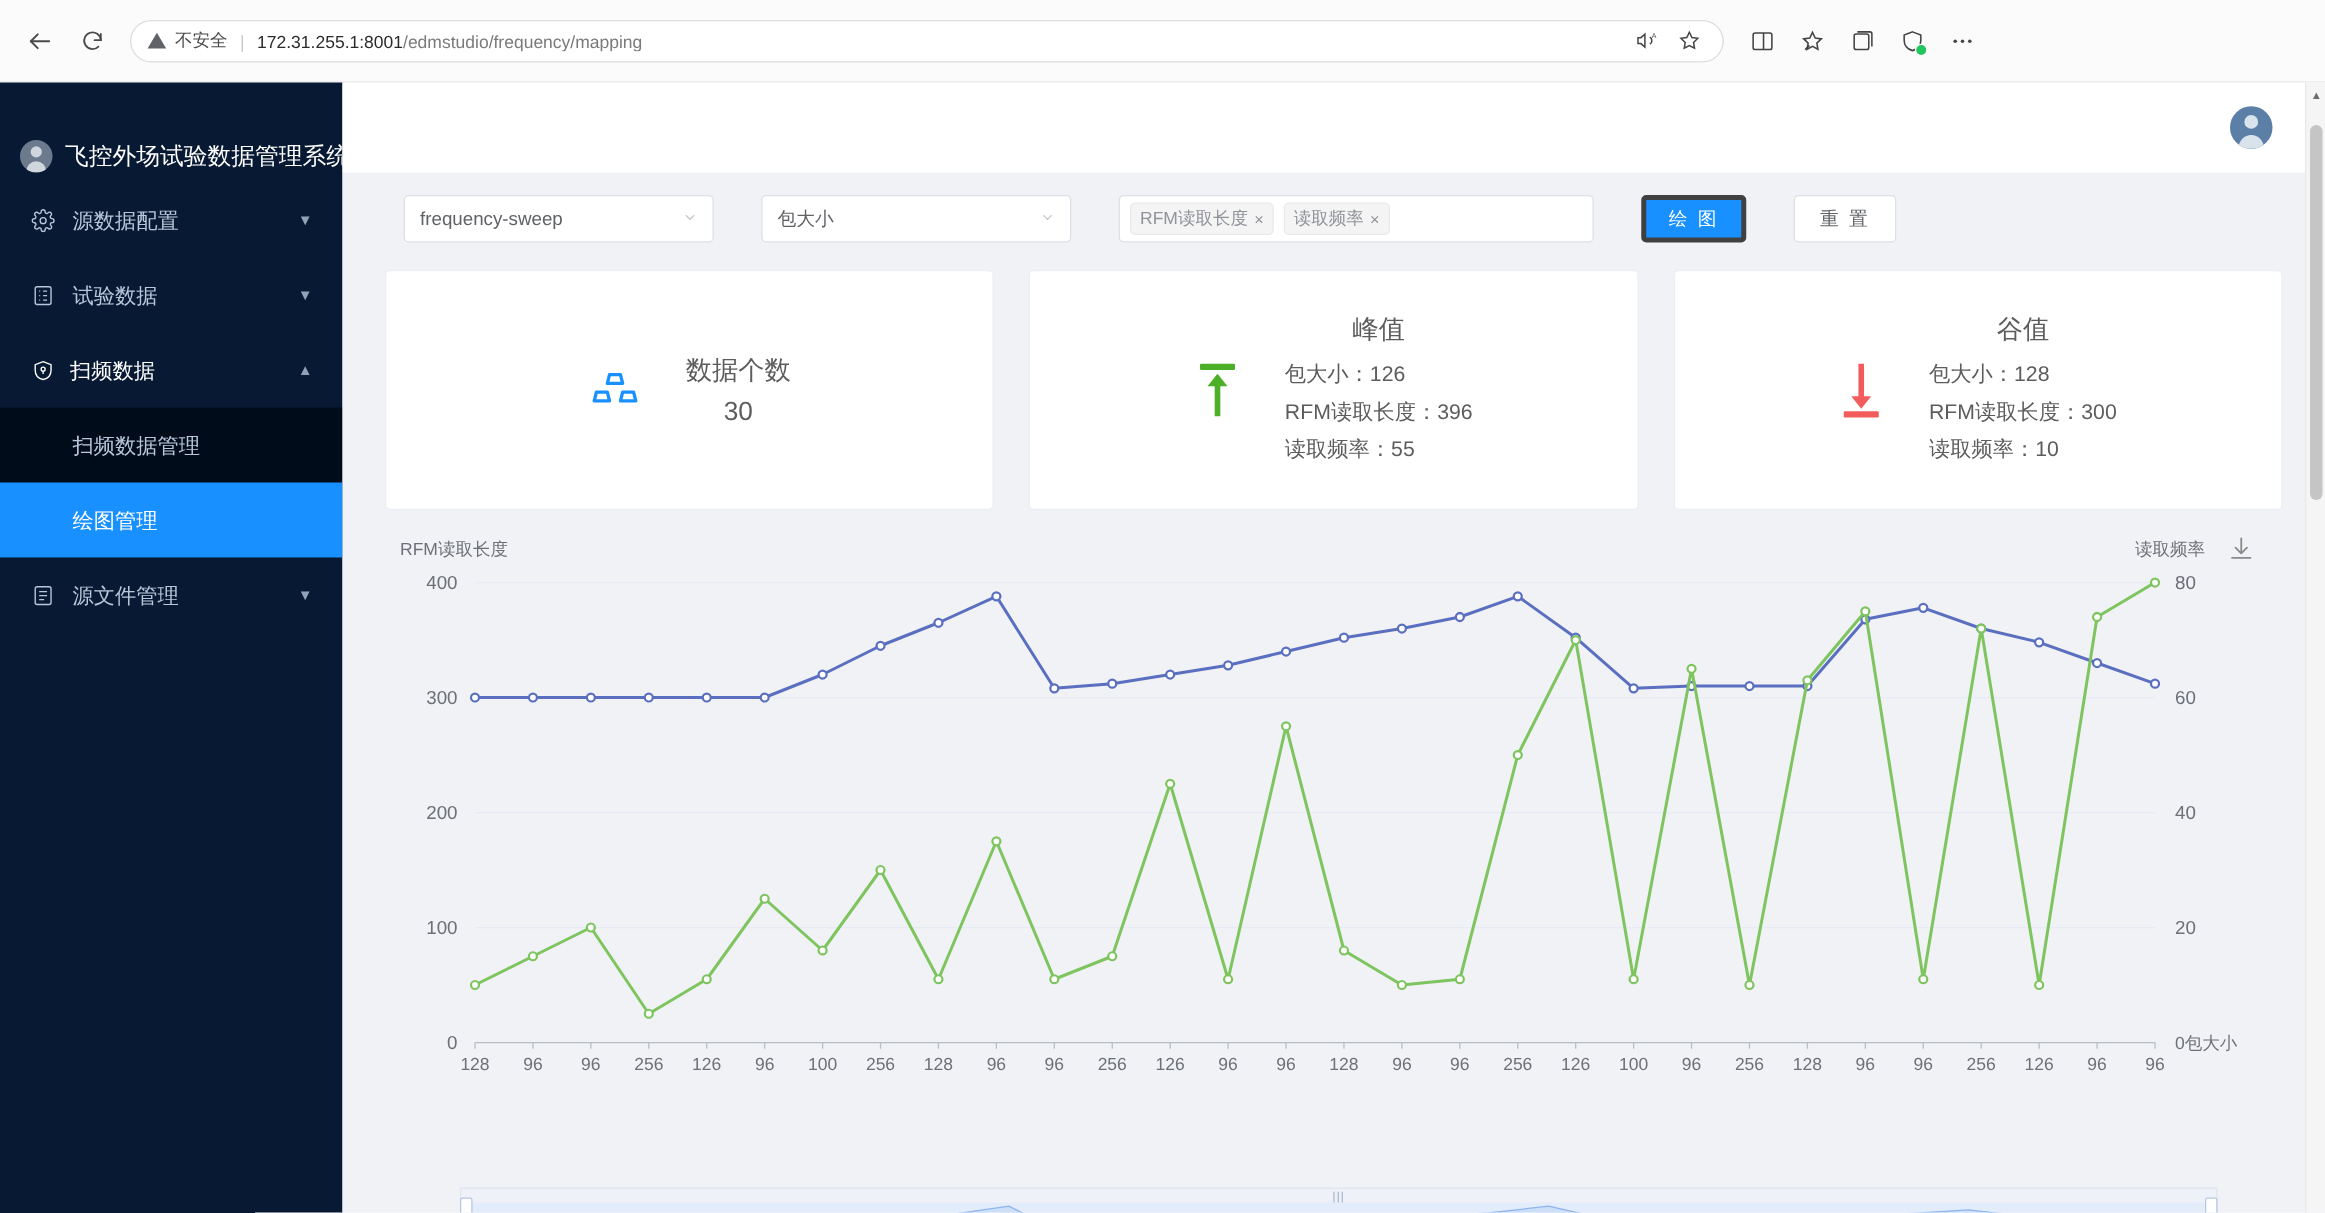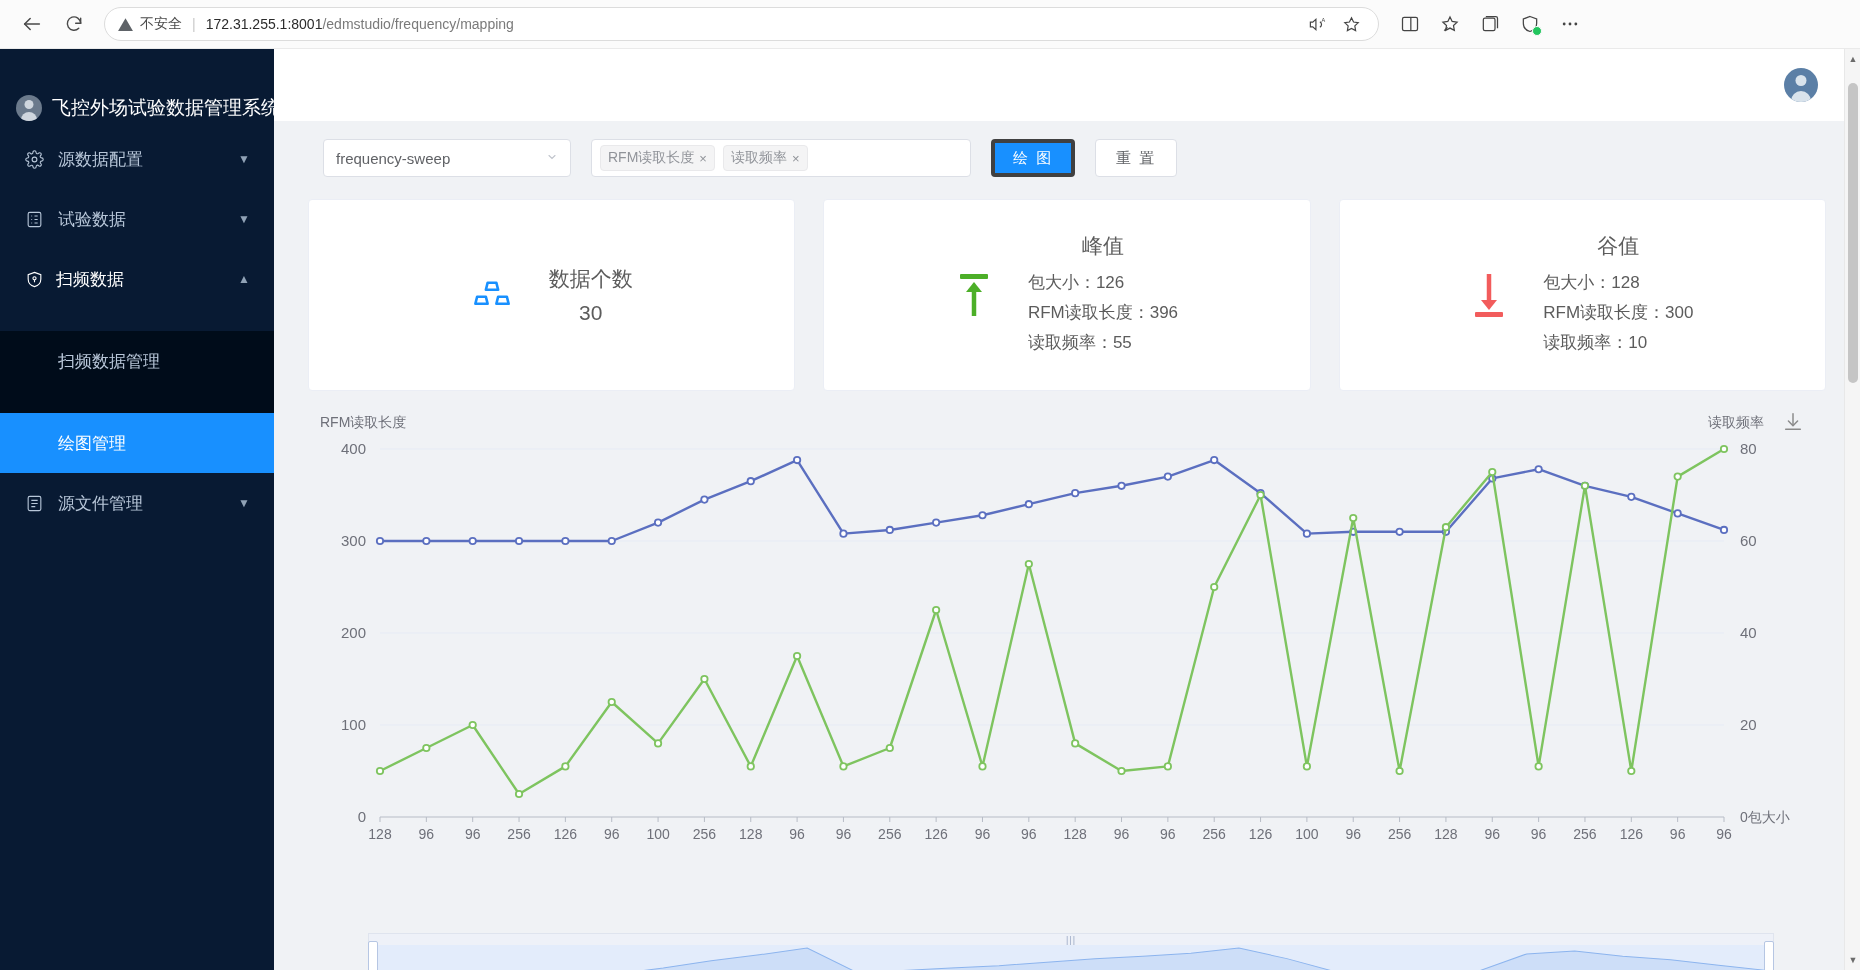--- a/index.html
+++ b/index.html
@@ -6,21 +6,21 @@
   html, body { width: 1860px; height: 970px; overflow: hidden; }
   body {
     font-family: "Liberation Sans", "DejaVu Sans", sans-serif;
     background: #ffffff;
     color: #303133;
     font-size: 14px;
   }
 
   
   .browser-bar {
-    height: 49px;
+    height: 66px;
     background: #fbfbfb;
     display: flex;
     align-items: center;
     padding: 0 14px;
     gap: 6px;
     border-bottom: 1px solid #eaeaea;
   }
   .nav-btn {
     width: 36px; height: 36px;
     display: flex; align-items: center; justify-content: center;
@@ -101,21 +101,20 @@
   .menu-item.expanded { color: #ffffff; gap: 12px; }
   .menu-item.expanded .mi-icon { color: #ffffff; }
   .submenu { background: #000c1a; }
   .sub-item {
     height: 60px;
     display: flex; align-items: center;
     padding-left: 58px;
     font-size: 17px;
     color: #b8c7d9;
     cursor: pointer;
-    margin-top: 22px;
   }
   .sub-item.active { background: #1890ff; color: #ffffff; }
 
   
   .main {
     flex: 1;
     background: #f0f2f5;
     position: relative;
     overflow: hidden;
   }
@@ -129,21 +128,21 @@
   .avatar {
     width: 34px; height: 34px; border-radius: 50%;
     background: #5b7fa6; position: relative; overflow: hidden;
   }
   .avatar::before { content:''; position:absolute; left:50%; top:7px; transform:translateX(-50%); width:11px;height:11px;border-radius:50%;background:#d9e3ec;}
   .avatar::after { content:''; position:absolute; left:50%; bottom:0; transform:translateX(-50%); width:20px;height:11px;border-radius:10px 10px 0 0;background:#d9e3ec;}
 
   .content { padding: 0 34px; }
 
   
-  .filter-row { display: flex; align-items: center; gap: 20px; padding: 18px 0 14px 15px; }
+  .filter-row { display: flex; align-items: center; gap: 38px; padding: 18px 0 14px 15px; }
   .select-box {
     width: 248px; height: 38px;
     background: #fff; border: 1px solid #dcdfe6; border-radius: 4px;
     display: flex; align-items: center; padding: 0 12px;
     color: #606266; font-size: 15px; cursor: pointer;
   }
   .select-box .sv { flex: 1; white-space: nowrap; overflow: hidden; }
   .select-box .caret { color: #c0c4cc; font-size: 12px; }
   .tags-box {
     width: 380px; height: 38px;
@@ -384,20 +383,28 @@
       <div class="filter-row">
         <div class="select-box">
           <span class="sv">frequency-sweep</span>
           <span class="caret">
             <svg width="12" height="12" viewBox="0 0 24 24" fill="none" stroke="currentColor" stroke-width="2.2" stroke-linecap="round">
                 <path d="M6 9l6 6 6-6"></path>
               </svg>
           </span>
         </div>
 
+        <div class="select-box">
+          <span class="sv">包大小</span>
+          <span class="caret">
+            <svg width="12" height="12" viewBox="0 0 24 24" fill="none" stroke="currentColor" stroke-width="2.2" stroke-linecap="round">
+                <path d="M6 9l6 6 6-6"></path>
+              </svg>
+          </span>
+        </div>
 
         <div class="tags-box">
           <span class="tag">
             <span>RFM读取长度</span>
             <span class="x">×</span>
           </span>
           <span class="tag">
             <span>读取频率</span>
             <span class="x">×</span>
           </span>

